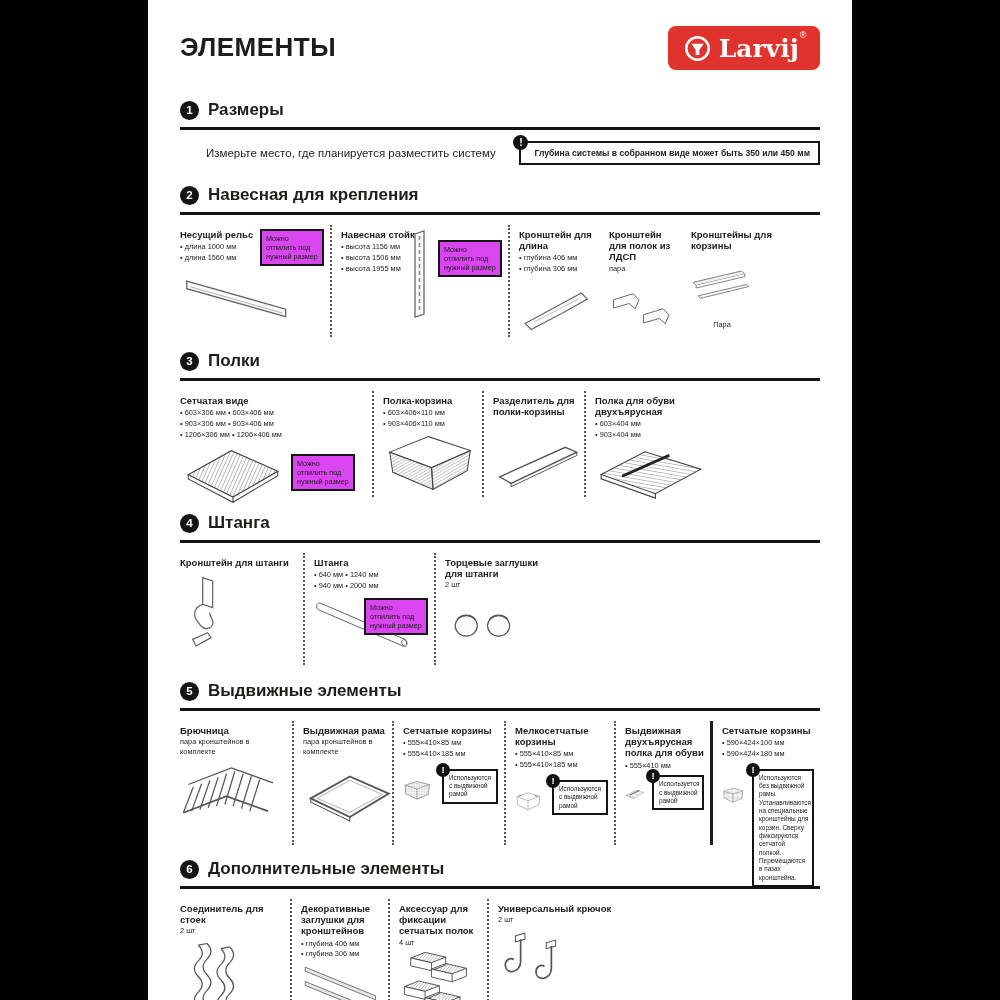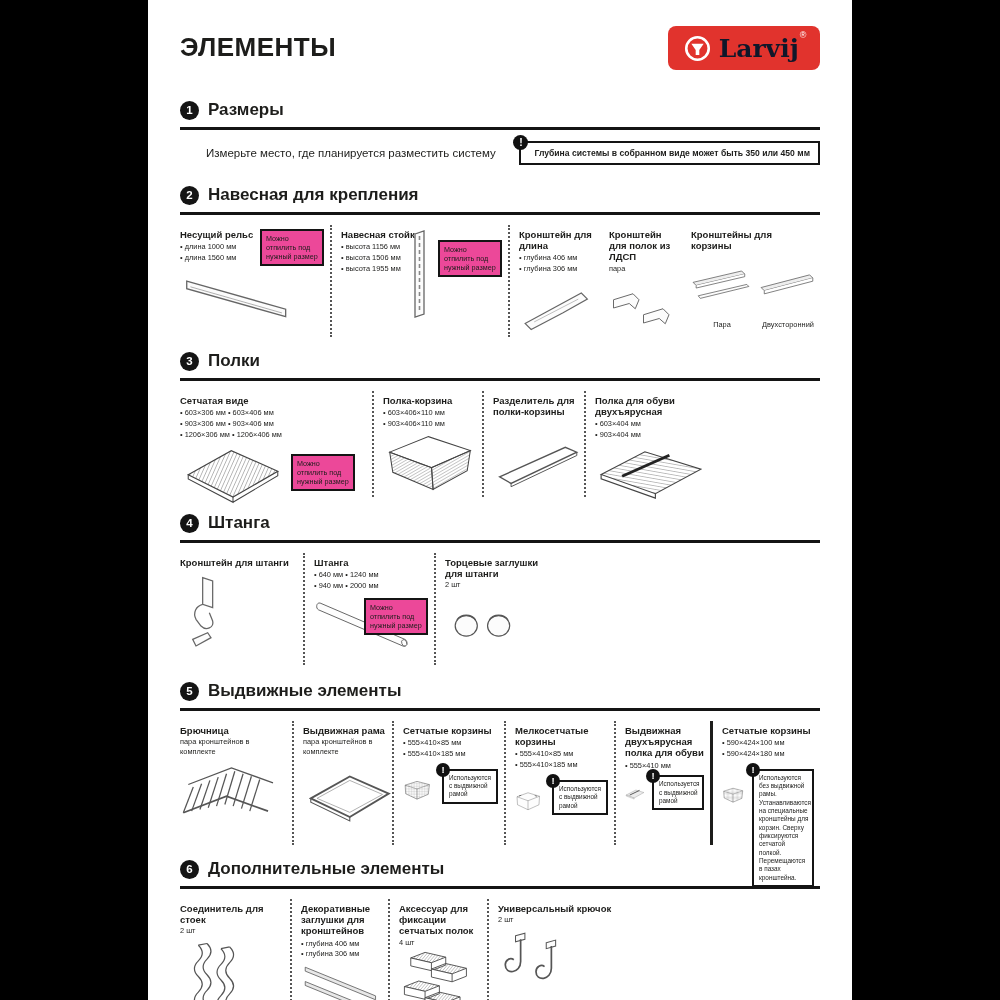--- a/index.html
+++ b/index.html
@@ -6,21 +6,21 @@
   .canvas{width:1000px;height:1000px;display:flex;background:#000;overflow:hidden;
           font-family:"Liberation Sans",sans-serif;color:#1d1d1b;}
   .edge{width:148px;flex:none;background:#000;}
   .page{width:704px;flex:none;background:#fff;box-sizing:border-box;padding:0 32px;}
 
   
   .masthead{display:flex;justify-content:space-between;align-items:flex-start;margin-top:26px;}
   h1{font-size:26px;margin:6px 0 0 0;font-weight:bold;letter-spacing:.5px;}
   .logo{background:#e1332d;border-radius:8px;height:44px;width:152px;display:flex;
         align-items:center;justify-content:center;gap:7px;}
-  .logo-text{color:#0f172a;font-family:"DejaVu Serif",serif;font-weight:bold;font-size:25px;line-height:1;}
+  .logo-text{color:#ffffff;font-family:"DejaVu Serif",serif;font-weight:bold;font-size:25px;line-height:1;}
   .logo sup{color:#fff;font-size:9px;vertical-align:top;position:relative;top:-6px;left:1px;}
 
   
   .section{margin-top:28px;}
   .sec-head{display:flex;align-items:center;gap:9px;border-bottom:3px solid #141414;padding-bottom:7px;}
   .badge{width:19px;height:19px;border-radius:50%;background:#141414;color:#fff;flex:none;
          font-size:11.5px;font-weight:bold;text-align:center;line-height:19px;}
   h2{font-size:17px;margin:0;font-weight:bold;}
 
   
@@ -34,21 +34,21 @@
   
   .cols{display:flex;margin-top:10px;}
   .col{box-sizing:border-box;padding:4px 6px 0 9px;flex:none;}
   .col.first{padding-left:0;}
   .sep{border-left:2px dotted #555;}
   .sep-solid{border-left:3px solid #1d1d1b;}
   .ititle{font-weight:bold;font-size:9.5px;line-height:1.18;}
   .specs{font-size:7.4px;line-height:1.45;margin-top:2px;white-space:pre-line;}
   .cap{font-size:7.4px;line-height:1.35;margin-top:1px;}
   .sawbox{border:2px solid #141414;padding:3px 4px;font-size:7.2px;line-height:1.25;
-          width:52px;flex:none;background:#ec4899;height:fit-content;}
+          width:52px;flex:none;background:#d946ef;height:fit-content;}
   .itop{display:flex;justify-content:space-between;gap:4px;}
   .fig{display:flex;gap:5px;margin-top:7px;align-items:flex-start;}
   .figcol{display:inline-block;text-align:center;}
   .figcap{font-size:7.4px;text-align:center;margin-top:1px;}
   .unote{position:relative;border:2px solid #141414;background:#fff;font-size:6.4px;
          line-height:1.3;padding:3px 3px 3px 5px;flex:none;height:fit-content;margin-left:6px;margin-top:2px;}
   .unote .excl{width:14px;height:14px;line-height:14px;font-size:9.5px;left:-8px;top:-8px;}
   svg{display:block;}
 </style>
 </head>
@@ -143,29 +143,20 @@
           <div style="display:flex;gap:6px;margin-top:10px">
             <span class="figcol">
               <svg width="62" height="52" viewBox="0 0 120 70">
                 <g fill="#eee" stroke="#555" stroke-width="1.4">
                   <path d="M4 26 L98 4 L104 10 L10 32 Z"></path>
                   <path d="M10 32 L10 37 L104 15 L104 10" fill="#fff"></path>
                   <path d="M14 52 L108 30 L112 34 L18 57 Z" fill="#fcfcfc"></path>
                 </g>
               </svg>
               <span class="figcap">Пара</span>
-            </span>
-            <span class="figcol">
-              <svg width="58" height="52" viewBox="0 0 110 70">
-                <g fill="#eee" stroke="#555" stroke-width="1.4">
-                  <path d="M4 36 L96 12 L102 18 L10 42 Z"></path>
-                  <path d="M10 42 L10 48 L102 24 L102 18" fill="#fff"></path>
-                </g>
-              </svg>
-              <span class="figcap">Двухсторонний</span>
             </span>
           </div>
         </div>
       </div>
     </div>
 
     <div class="section" style="margin-top:14px">
       <div class="sec-head">
         <span class="badge">3</span>
         <h2>Полки</h2>

